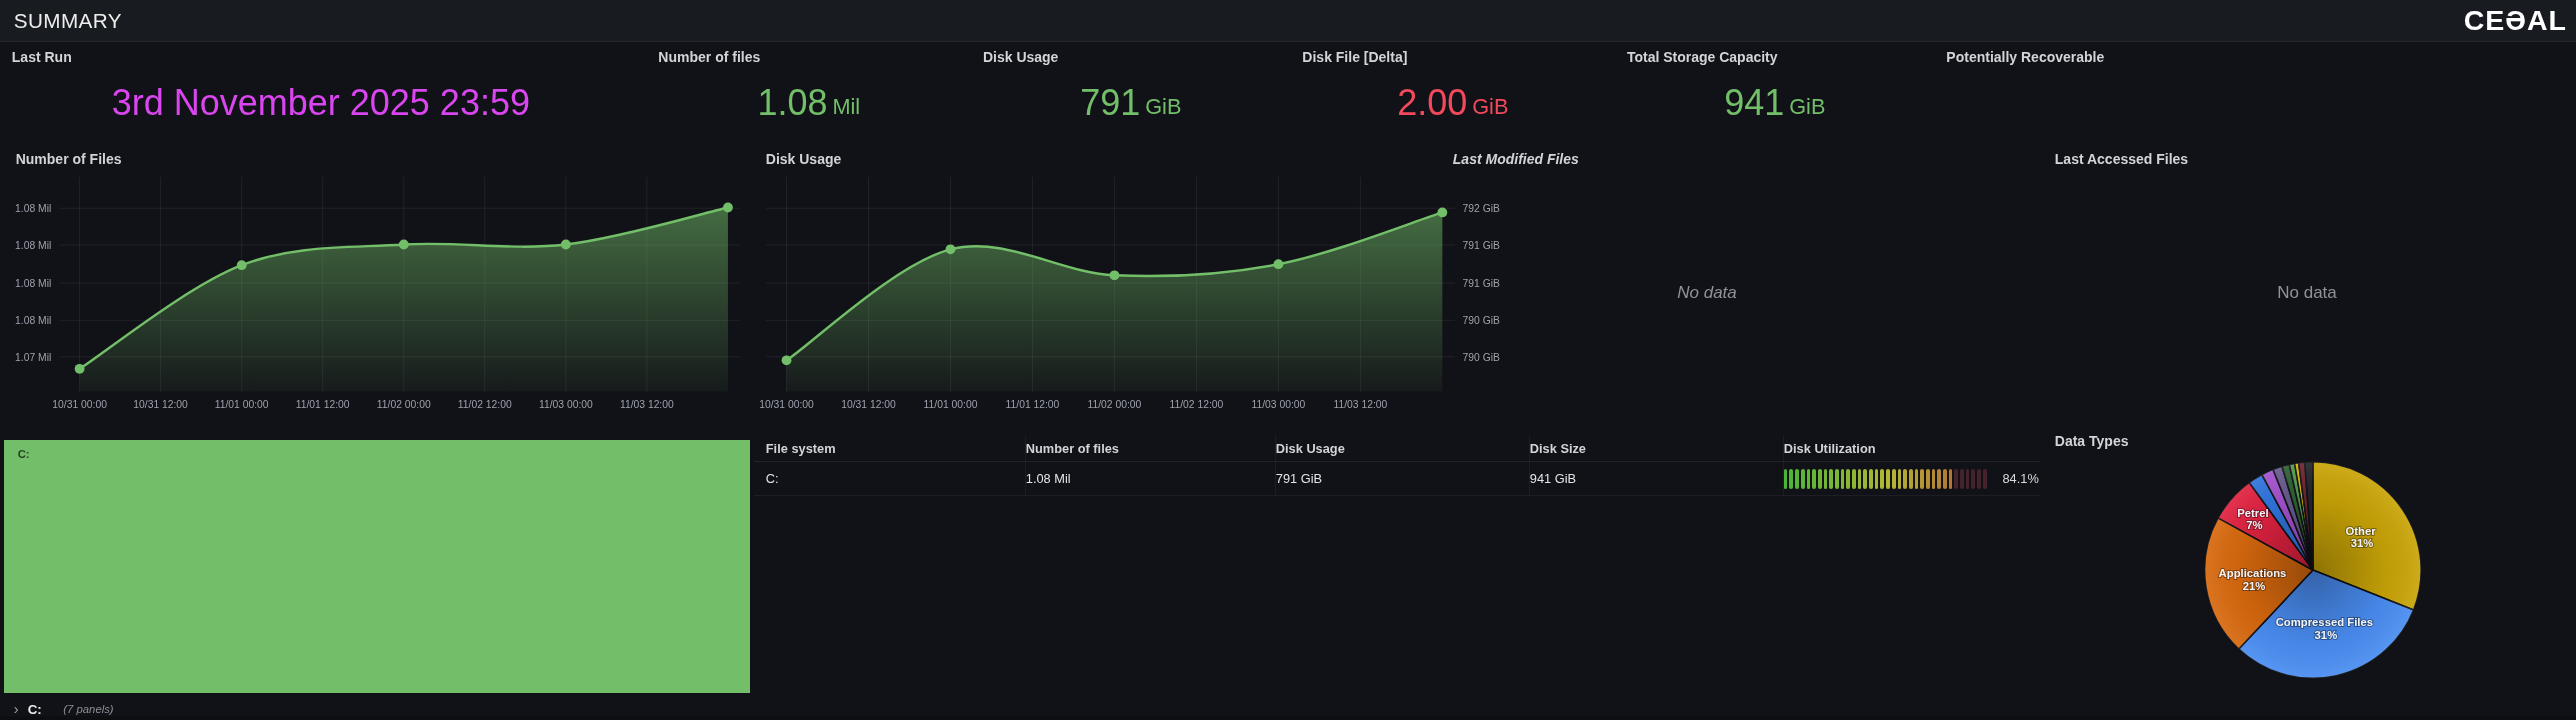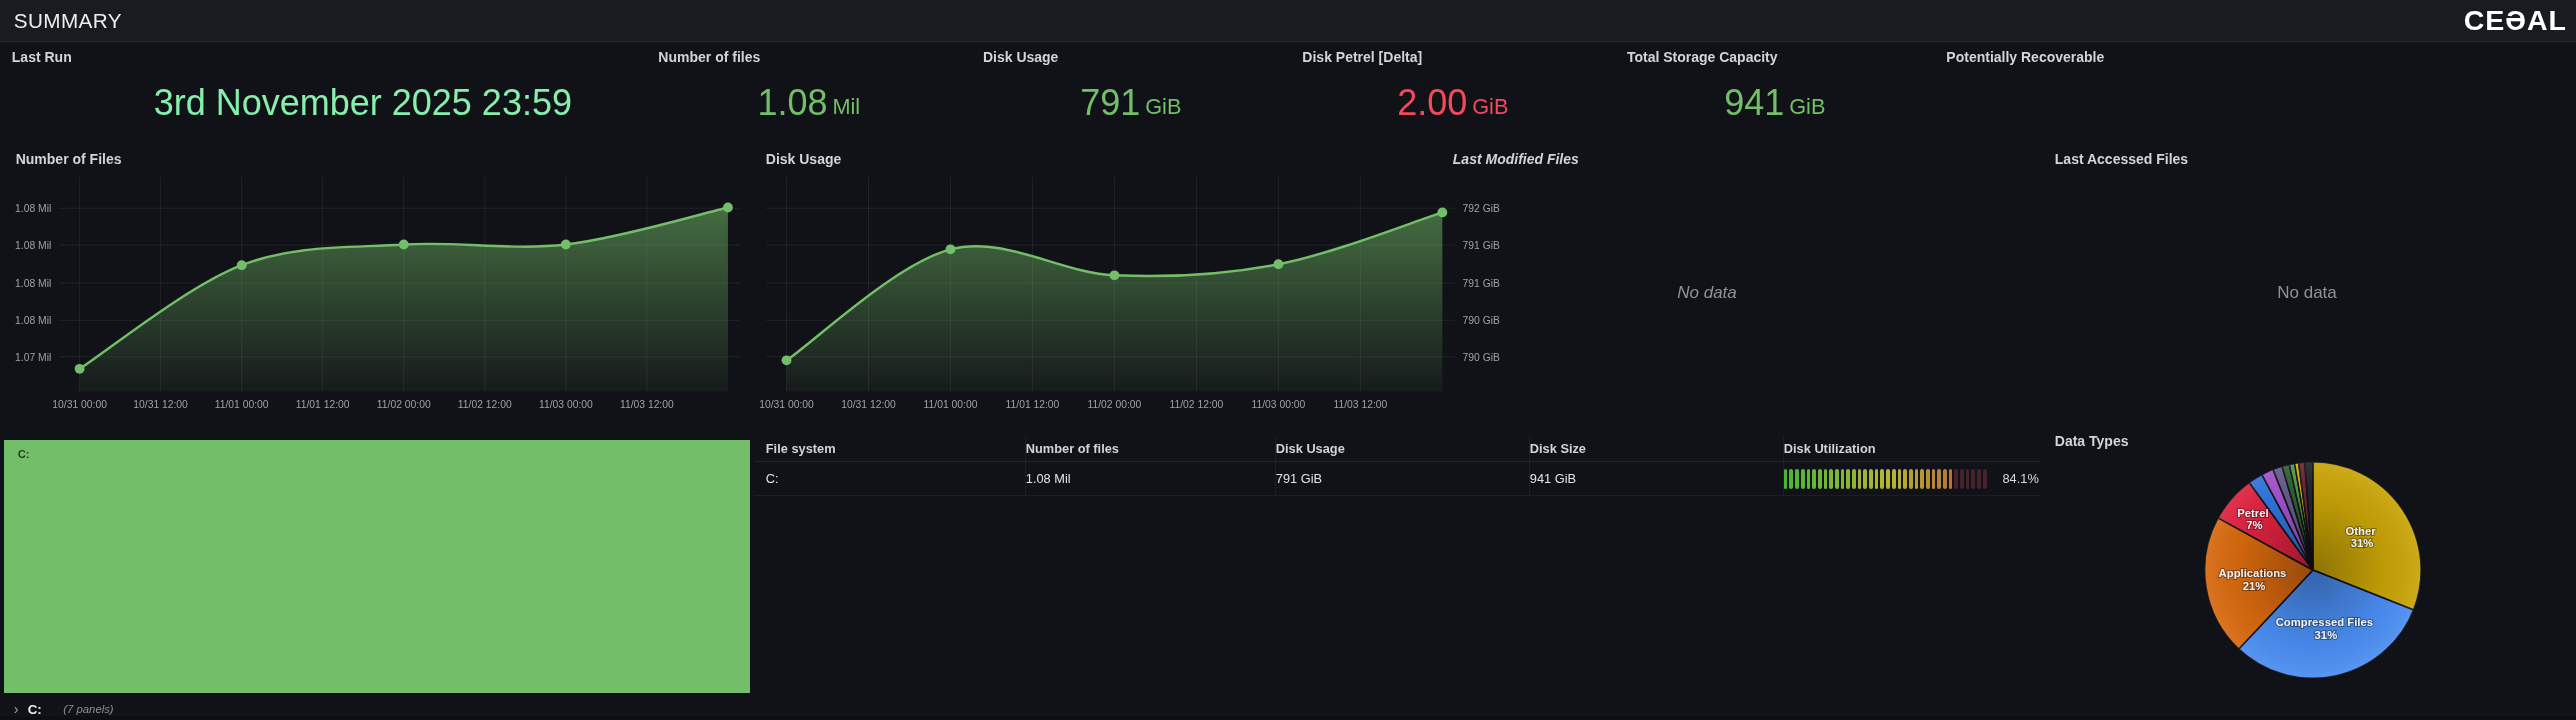--- a/index.html
+++ b/index.html
@@ -55,41 +55,41 @@
 <div class="screen">
 
   <div class="topbar">
     <div class="title">SUMMARY</div>
     <div class="brand">CEƏAL</div>
   </div>
 
   <div class="stats">
     <div class="stat s0">
       <div class="panel-title">Last Run</div>
-      <div class="stat-value" style="color: #86efac; margin-left: 42px;">
+      <div class="stat-value" style="color: #d946ef;">
           <span class="big">3rd November 2025 23:59</span>
           <span class="unit"></span>
         </div>
     </div>
     <div class="stat s1">
       <div class="panel-title">Number of files</div>
       <div class="stat-value" style="color: rgb(115, 191, 105);">
           <span class="big">1.08</span>
           <span class="unit">Mil</span>
         </div>
     </div>
     <div class="stat s2">
       <div class="panel-title">Disk Usage</div>
       <div class="stat-value" style="color: rgb(115, 191, 105);">
           <span class="big">791</span>
           <span class="unit">GiB</span>
         </div>
     </div>
     <div class="stat s3">
-      <div class="panel-title">Disk Petrel [Delta]</div>
+      <div class="panel-title">Disk File [Delta]</div>
       <div class="stat-value" style="color: rgb(242, 73, 92);">
           <span class="big">2.00</span>
           <span class="unit">GiB</span>
         </div>
     </div>
     <div class="stat s4">
       <div class="panel-title">Total Storage Capacity</div>
       <div class="stat-value" style="color: rgb(115, 191, 105);">
           <span class="big">941</span>
           <span class="unit">GiB</span>

